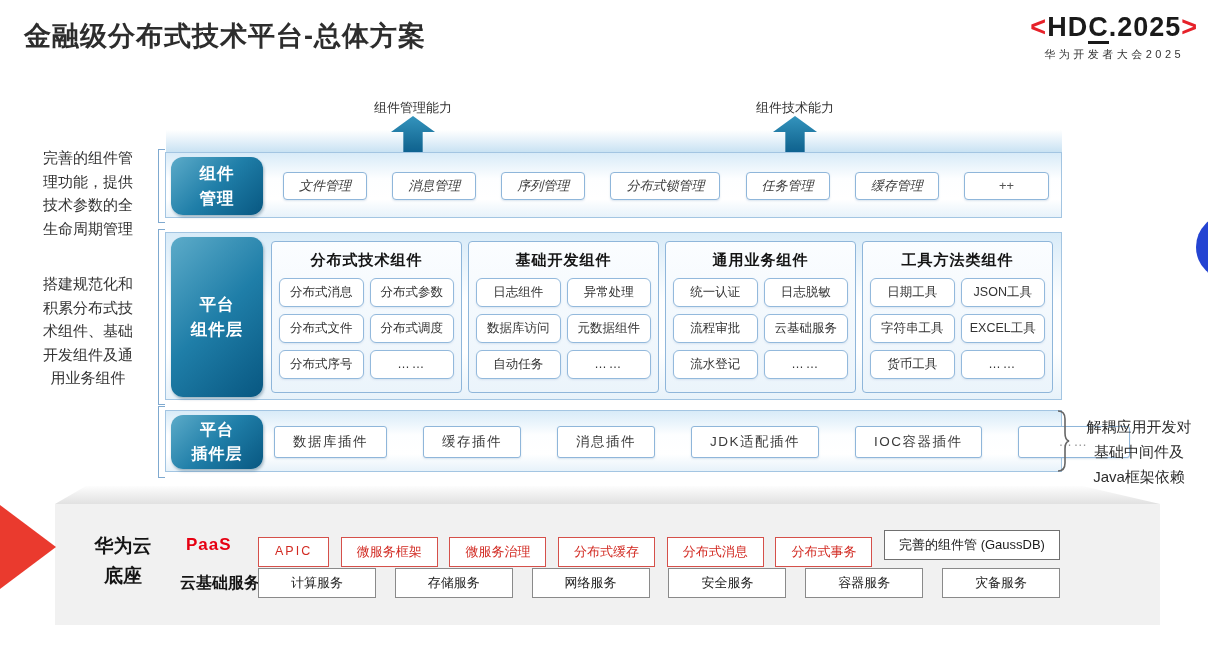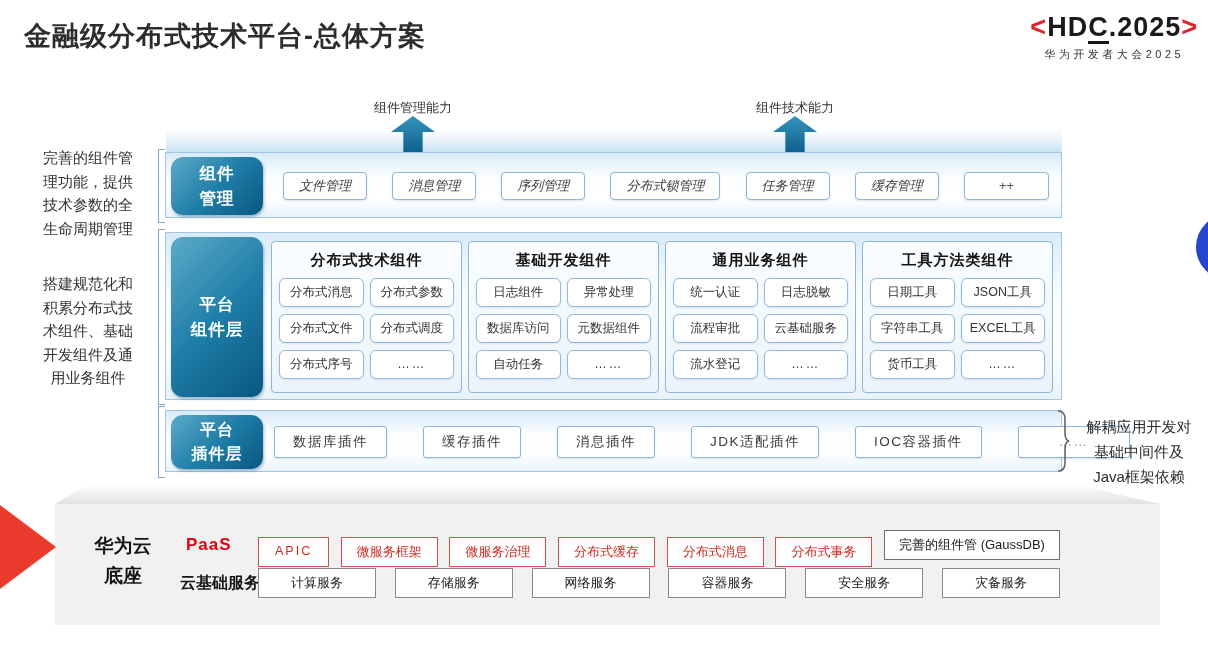--- a/index.html
+++ b/index.html
@@ -228,18 +228,18 @@
     <div class="rbox">分布式消息</div>
     <div class="rbox">分布式事务</div>
     <div class="dbox">完善的组件管 (GaussDB)</div>
   </div>
 
   <div class="iaas-label">云基础服务</div>
   <div class="iaas-row">
     <div class="gbox">计算服务</div>
     <div class="gbox">存储服务</div>
     <div class="gbox">网络服务</div>
+    <div class="gbox">安全服务</div>
     <div class="gbox">容器服务</div>
-    <div class="gbox">安全服务</div>
     <div class="gbox">灾备服务</div>
   </div>
 
 </div>
 
 </body></html>

